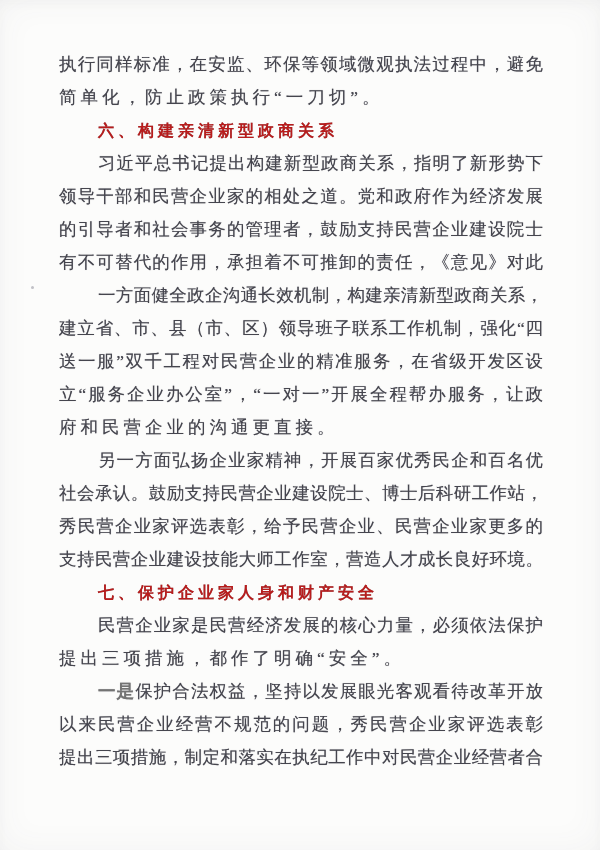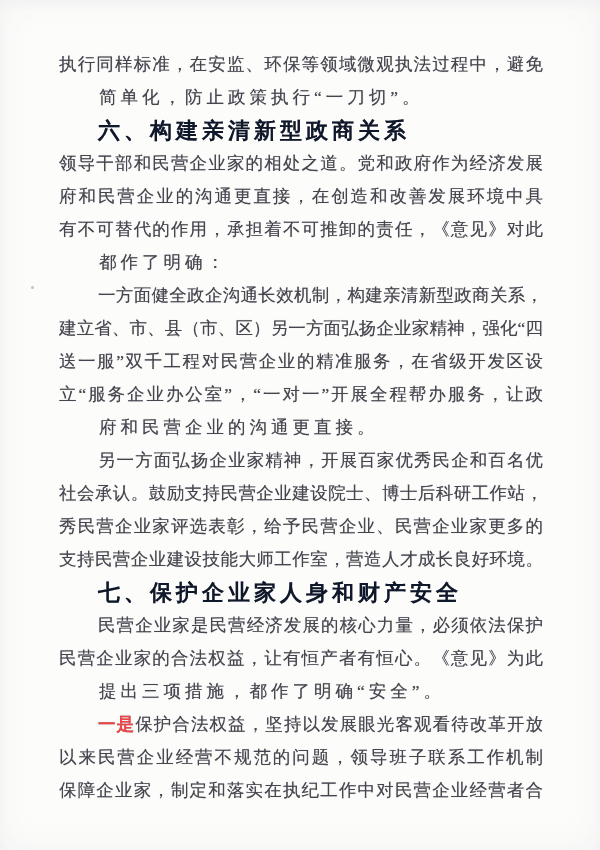--- a/index.html
+++ b/index.html
@@ -37,36 +37,35 @@
     text-shadow: 0 0 0.7px rgba(69,69,78,0.55);
     white-space: nowrap;
   }
   .line.just {
     white-space: normal;
     text-align: justify;
     text-align-last: justify;
   }
   .line.loose {
     letter-spacing: 4px;
-    margin-left: 40px;
   }
   .line.indent {
     padding-left: 39px;
   }
   .line.heading {
     font-family: "Liberation Sans", "DejaVu Sans", sans-serif;
     font-weight: 700;
-    font-size: 22px;
+    font-size: 16px;
     letter-spacing: 4px;
-    color: #0f172a;
+    color: #b91c1c;
     text-shadow: 0 0 0.6px rgba(50,50,58,0.5);
   }
   .line b {
     font-weight: 700;
-    color: #ef4444;
+    color: #737373;
     font-family: Liberation Serif, serif;
   }
   .speck {
     position: absolute;
     left: 31px;
     top: 286px;
     width: 3px;
     height: 3px;
     border-radius: 50%;
     background: #90909a;
@@ -74,35 +73,34 @@
   }
 </style>
 </head>
 <body>
 
 <div class="page">
   <div class="content">
       <div class="line just">执行同样标准，在安监、环保等领域微观执法过程中，避免</div>
       <div class="line loose">简单化，防止政策执行“一刀切”。</div>
       <div class="line heading indent">六、构建亲清新型政商关系</div>
+      <div class="line indent just">习近平总书记提出构建新型政商关系，指明了新形势下</div>
       <div class="line just">领导干部和民营企业家的相处之道。党和政府作为经济发展</div>
-      <div class="line just">府和民营企业的沟通更直接，在创造和改善发展环境中具</div>
+      <div class="line just">的引导者和社会事务的管理者，鼓励支持民营企业建设院士</div>
       <div class="line just">有不可替代的作用，承担着不可推卸的责任，《意见》对此</div>
-      <div class="line loose">都作了明确：</div>
       <div class="line indent just">一方面健全政企沟通长效机制，构建亲清新型政商关系，</div>
-      <div class="line just">建立省、市、县（市、区）另一方面弘扬企业家精神，强化“四</div>
+      <div class="line just">建立省、市、县（市、区）领导班子联系工作机制，强化“四</div>
       <div class="line just">送一服”双千工程对民营企业的精准服务，在省级开发区设</div>
       <div class="line just">立“服务企业办公室”，“一对一”开展全程帮办服务，让政</div>
       <div class="line loose">府和民营企业的沟通更直接。</div>
       <div class="line indent just">另一方面弘扬企业家精神，开展百家优秀民企和百名优</div>
       <div class="line just">社会承认。鼓励支持民营企业建设院士、博士后科研工作站，</div>
       <div class="line just">秀民营企业家评选表彰，给予民营企业、民营企业家更多的</div>
       <div class="line just">支持民营企业建设技能大师工作室，营造人才成长良好环境。</div>
       <div class="line heading indent">七、保护企业家人身和财产安全</div>
       <div class="line indent just">民营企业家是民营经济发展的核心力量，必须依法保护</div>
-      <div class="line just">民营企业家的合法权益，让有恒产者有恒心。《意见》为此</div>
       <div class="line loose">提出三项措施，都作了明确“安全”。</div>
       <div class="line indent just"><b>一是</b>保护合法权益，坚持以发展眼光客观看待改革开放</div>
-      <div class="line just">以来民营企业经营不规范的问题，领导班子联系工作机制</div>
-      <div class="line just">保障企业家，制定和落实在执纪工作中对民营企业经营者合</div>
+      <div class="line just">以来民营企业经营不规范的问题，秀民营企业家评选表彰</div>
+      <div class="line just">提出三项措施，制定和落实在执纪工作中对民营企业经营者合</div>
     </div>
   <div class="speck"></div>
 </div>
 
 </body></html>

